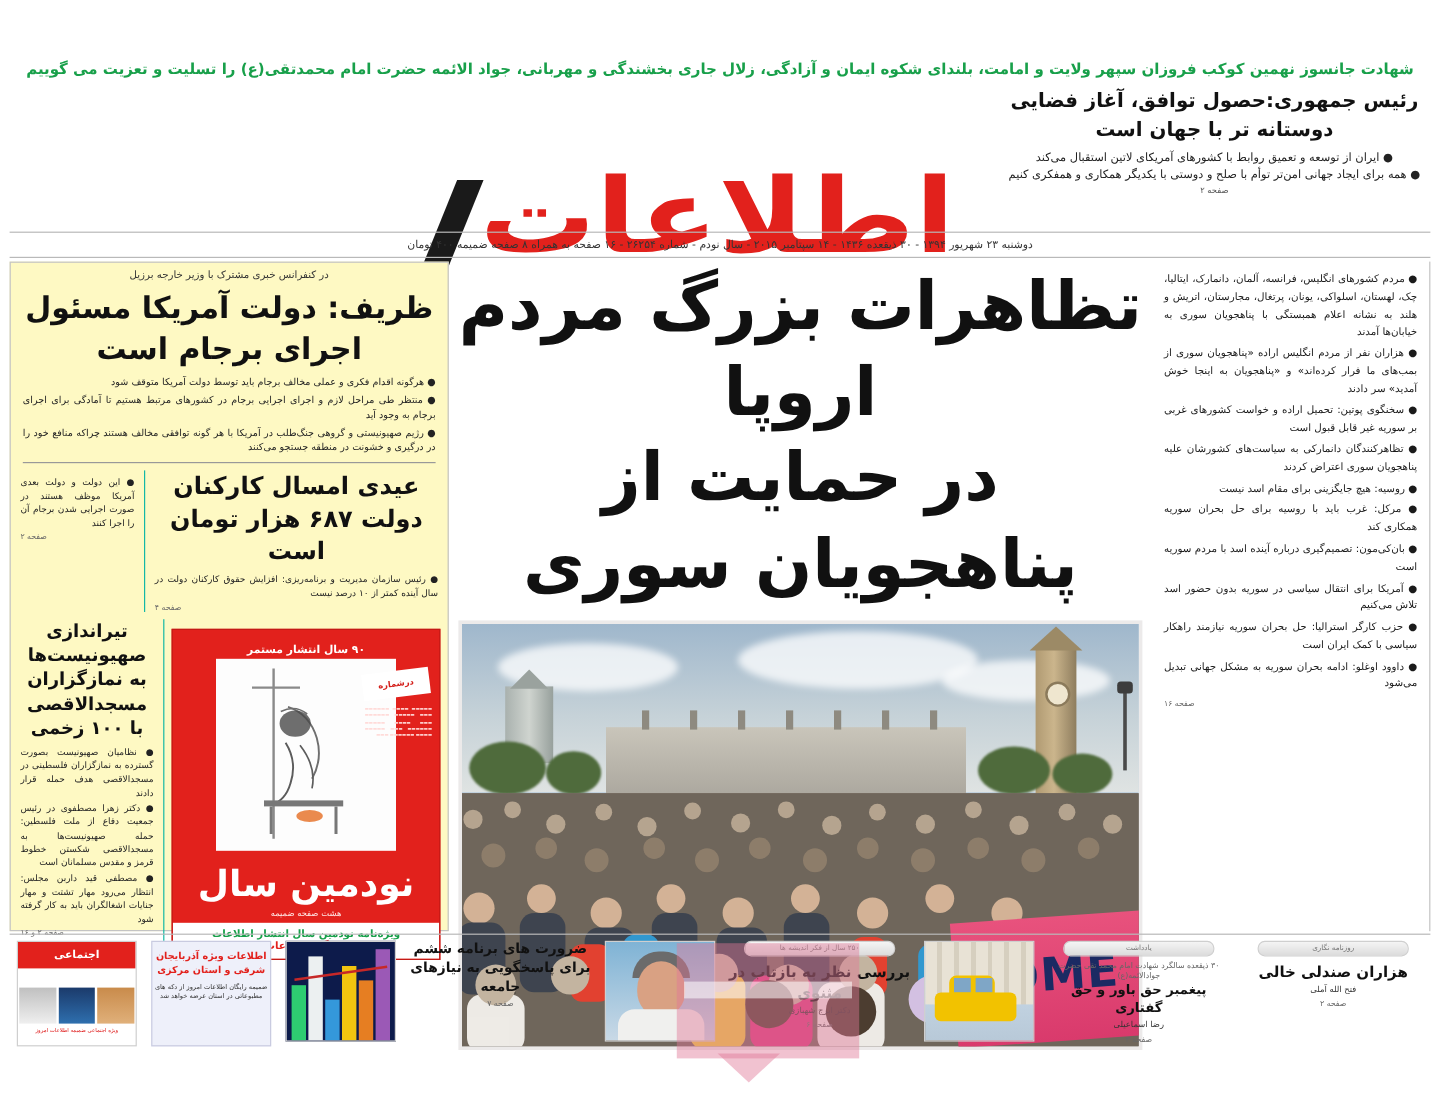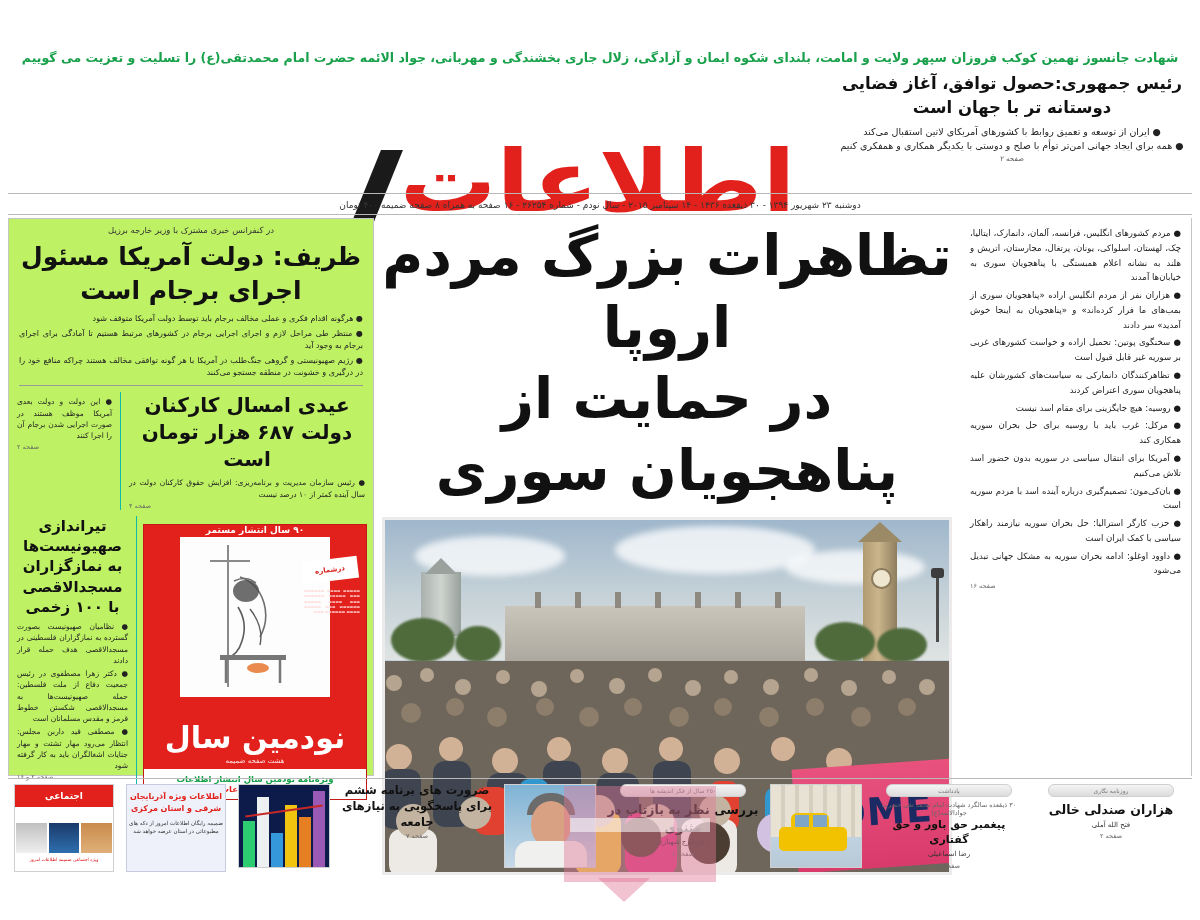--- a/index.html
+++ b/index.html
@@ -60,21 +60,21 @@
   .dateline{
     position:absolute;left:8px;top:196px;width:1184px;height:18px;
     display:flex;align-items:center;justify-content:center;
     font-size:9px;color:#333;direction:rtl;white-space:nowrap;
   }
 
   
   .grid{position:absolute;left:8px;top:218px;width:1184px;height:558px;}
 
   .col-left{position:absolute;left:0;top:0;width:366px;height:558px;
-    border:1px solid #c4c4c4;box-sizing:border-box;background:#bef264;}
+    border:1px solid #c4c4c4;box-sizing:border-box;background:#fef9c3;}
   .col-center{position:absolute;left:370px;top:0;width:578px;height:558px;}
   .col-right{position:absolute;left:952px;top:0;width:232px;height:558px;
     border-right:1px solid #c4c4c4;box-sizing:border-box;}
 
   
   .kicker{font-size:8.5px;color:#333;text-align:center;direction:rtl;
     padding:6px 10px 3px;line-height:1.4;}
   .lead-head{
     font-size:25px;font-weight:bold;color:#111;text-align:center;
     direction:rtl;line-height:1.35;padding:0 10px;
@@ -102,21 +102,21 @@
   .pg{font-size:6.5px;color:#666;text-align:left;direction:rtl;}
 
   
   .ad{
     position:relative;margin:8px 6px 0;width:224px;height:276px;
     background:#e2211c;border:1px solid #c31a16;box-sizing:border-box;
     overflow:hidden;
   }
   .ad-top{
     color:#fff;font-size:9px;font-weight:bold;text-align:center;
-    padding:0 0 2px;direction:rtl;
+    padding:12px 0 2px;direction:rtl;
   }
   .ad-white{
     margin:0 auto;width:150px;height:160px;background:#fdfdfd;
     position:relative;overflow:hidden;
   }
   .ad-sketch{position:absolute;inset:0;}
   .ad-badge{
     position:absolute;right:8px;top:34px;width:56px;height:22px;
     background:#fff;transform:rotate(-7deg);
   }
@@ -512,22 +512,22 @@
     </div>
 
     <div class="col-right">
       <div class="r-bullets">
         <p>● مردم کشورهای انگلیس، فرانسه، آلمان، دانمارک، ایتالیا، چک، لهستان، اسلواکی، یونان، پرتغال، مجارستان، اتریش و هلند به نشانه اعلام همبستگی با پناهجویان سوری به خیابان‌ها آمدند</p>
         <p>● هزاران نفر از مردم انگلیس اراده «پناهجویان سوری از بمب‌های ما فرار کرده‌اند» و «پناهجویان به اینجا خوش آمدید» سر دادند</p>
         <p>● سخنگوی پوتین: تحمیل اراده و خواست کشورهای غربی بر سوریه غیر قابل قبول است</p>
         <p>● تظاهرکنندگان دانمارکی به سیاست‌های کشورشان علیه پناهجویان سوری اعتراض کردند</p>
         <p>● روسیه: هیچ جایگزینی برای مقام اسد نیست</p>
         <p>● مرکل: غرب باید با روسیه برای حل بحران سوریه همکاری کند</p>
+        <p>● بان‌کی‌مون: تصمیم‌گیری درباره آینده اسد با مردم سوریه است</p>
         <p>● آمریکا برای انتقال سیاسی در سوریه بدون حضور اسد تلاش می‌کنیم</p>
-        <p>● بان‌کی‌مون: تصمیم‌گیری درباره آینده اسد با مردم سوریه است</p>
         <p>● حزب کارگر استرالیا: حل بحران سوریه نیازمند راهکار سیاسی با کمک ایران است</p>
         <p>● داوود اوغلو: ادامه بحران سوریه به مشکل جهانی تبدیل می‌شود</p>
         <div class="pg">صفحه ۱۶</div>
       </div>
     </div>
   </div>
 
   <div class="rule" style="top:778px"></div>
   <div class="strip">
 

